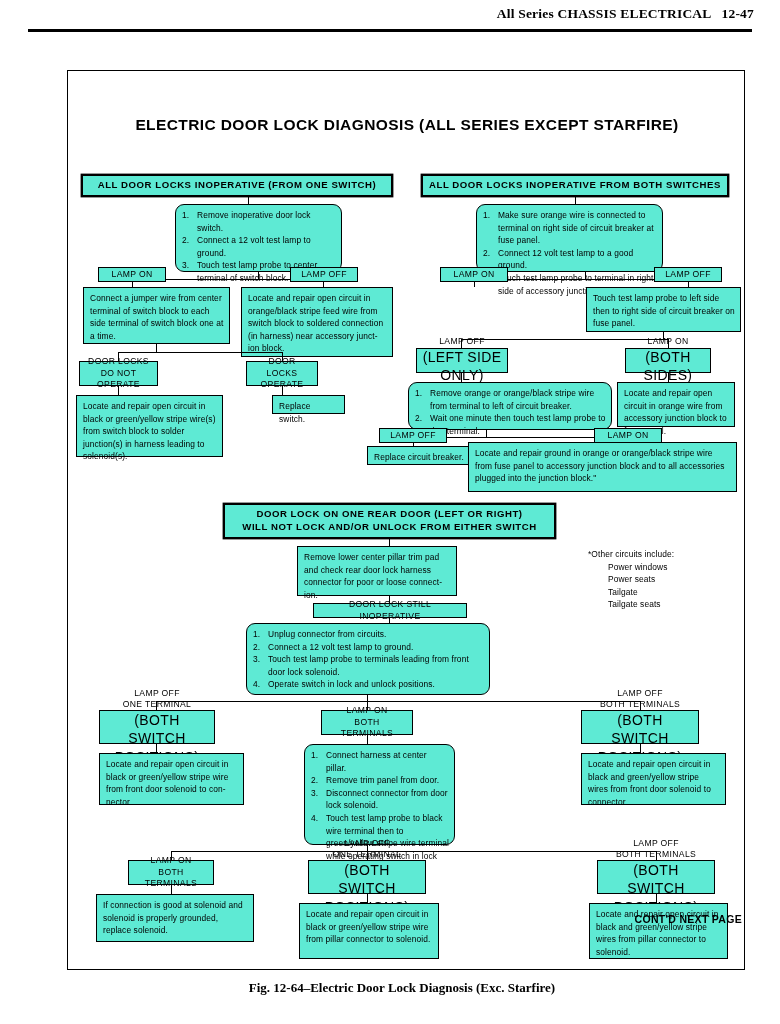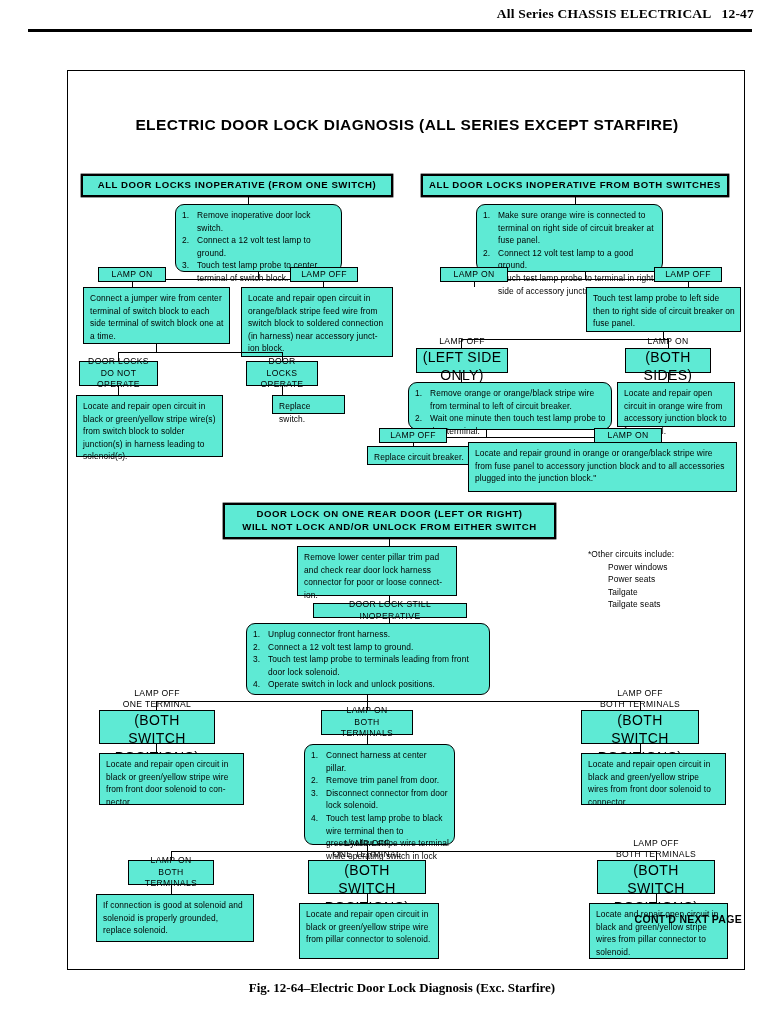--- a/index.html
+++ b/index.html
@@ -225,21 +225,21 @@
   </div>
   <div class="ln v" style="left:321px;top:525px;height:7px;"></div>
 
   <div class="node label-box" style="left:245px;top:532px;width:154px;height:15px;">
     <span>DOOR LOCK STILL INOPERATIVE</span>
   </div>
   <div class="ln v" style="left:321px;top:547px;height:5px;"></div>
 
   <div class="node text-box numbered" style="left:178px;top:552px;width:244px;height:72px;">
     <ol>
-      <li>Unplug connector front harness.</li>
+      <li>Unplug connector from circuits.</li>
       <li>Connect a 12 volt test lamp to ground.</li>
       <li>Touch test lamp probe to terminals leading from front door lock solenoid.</li>
       <li>Operate switch in lock and unlock positions.</li>
     </ol>
   </div>
 
   <div class="ln v" style="left:299px;top:624px;height:6px;"></div>
   <div class="ln h" style="left:88px;top:630px;width:485px;"></div>
   <div class="ln v" style="left:88px;top:630px;height:9px;"></div>
   <div class="ln v" style="left:299px;top:630px;height:9px;"></div>

